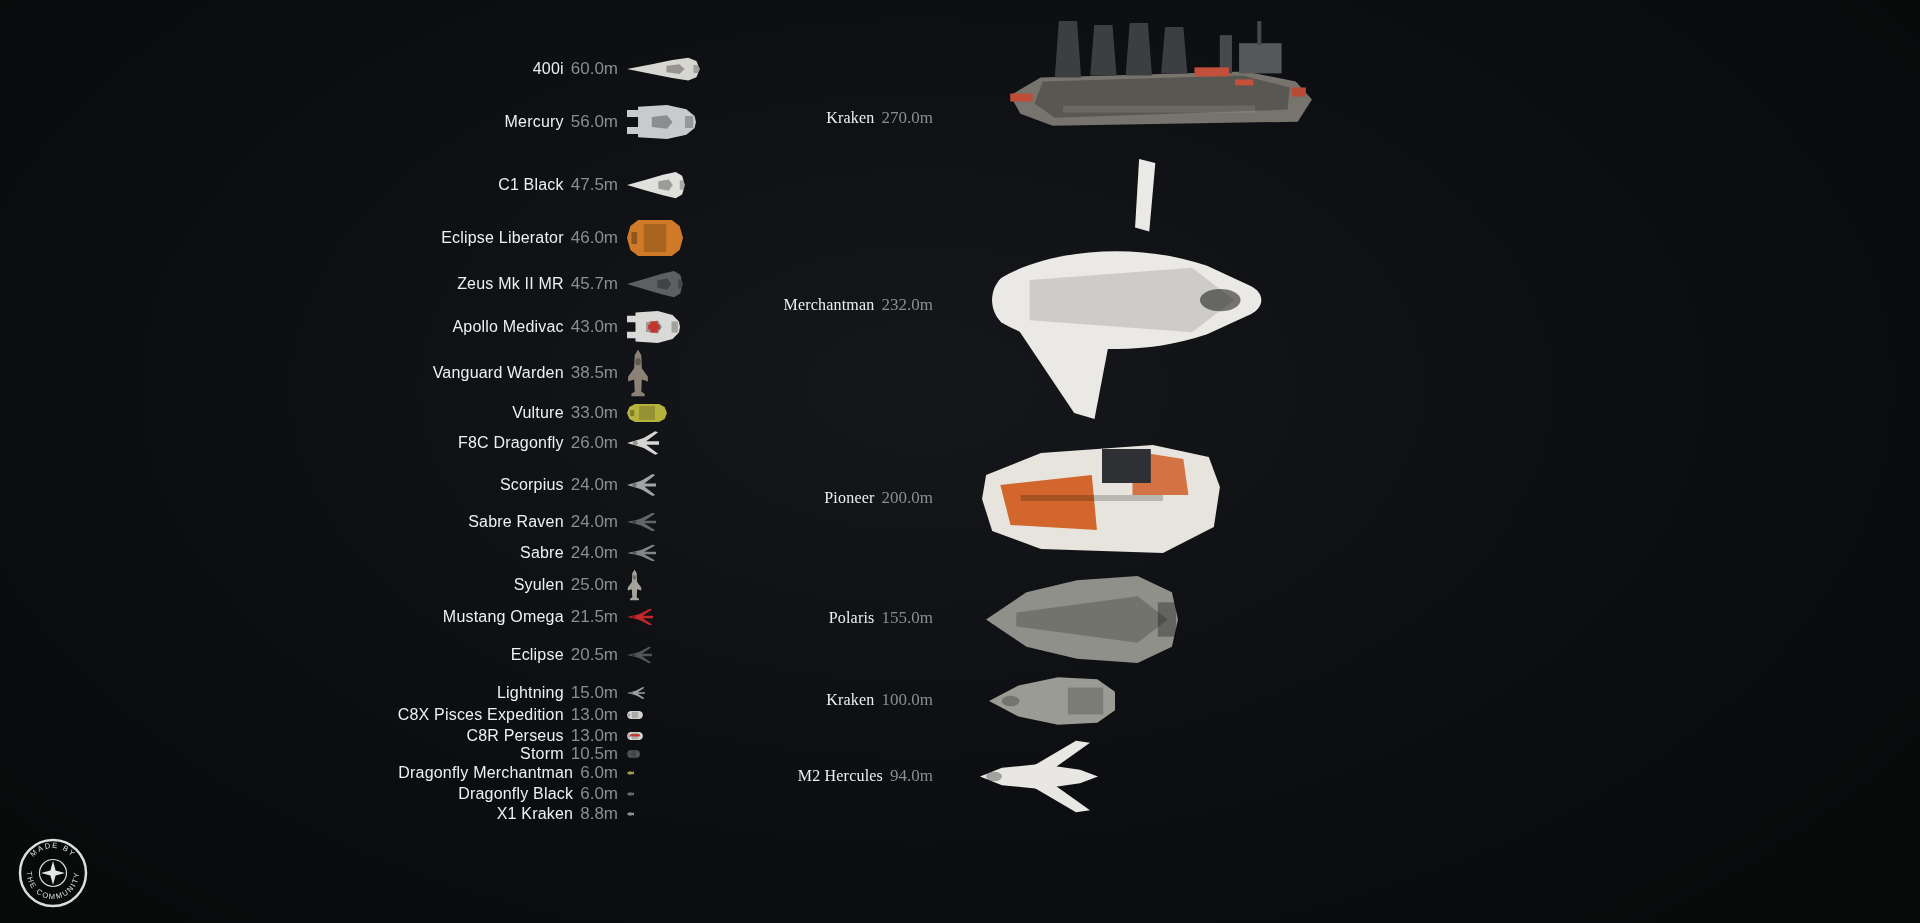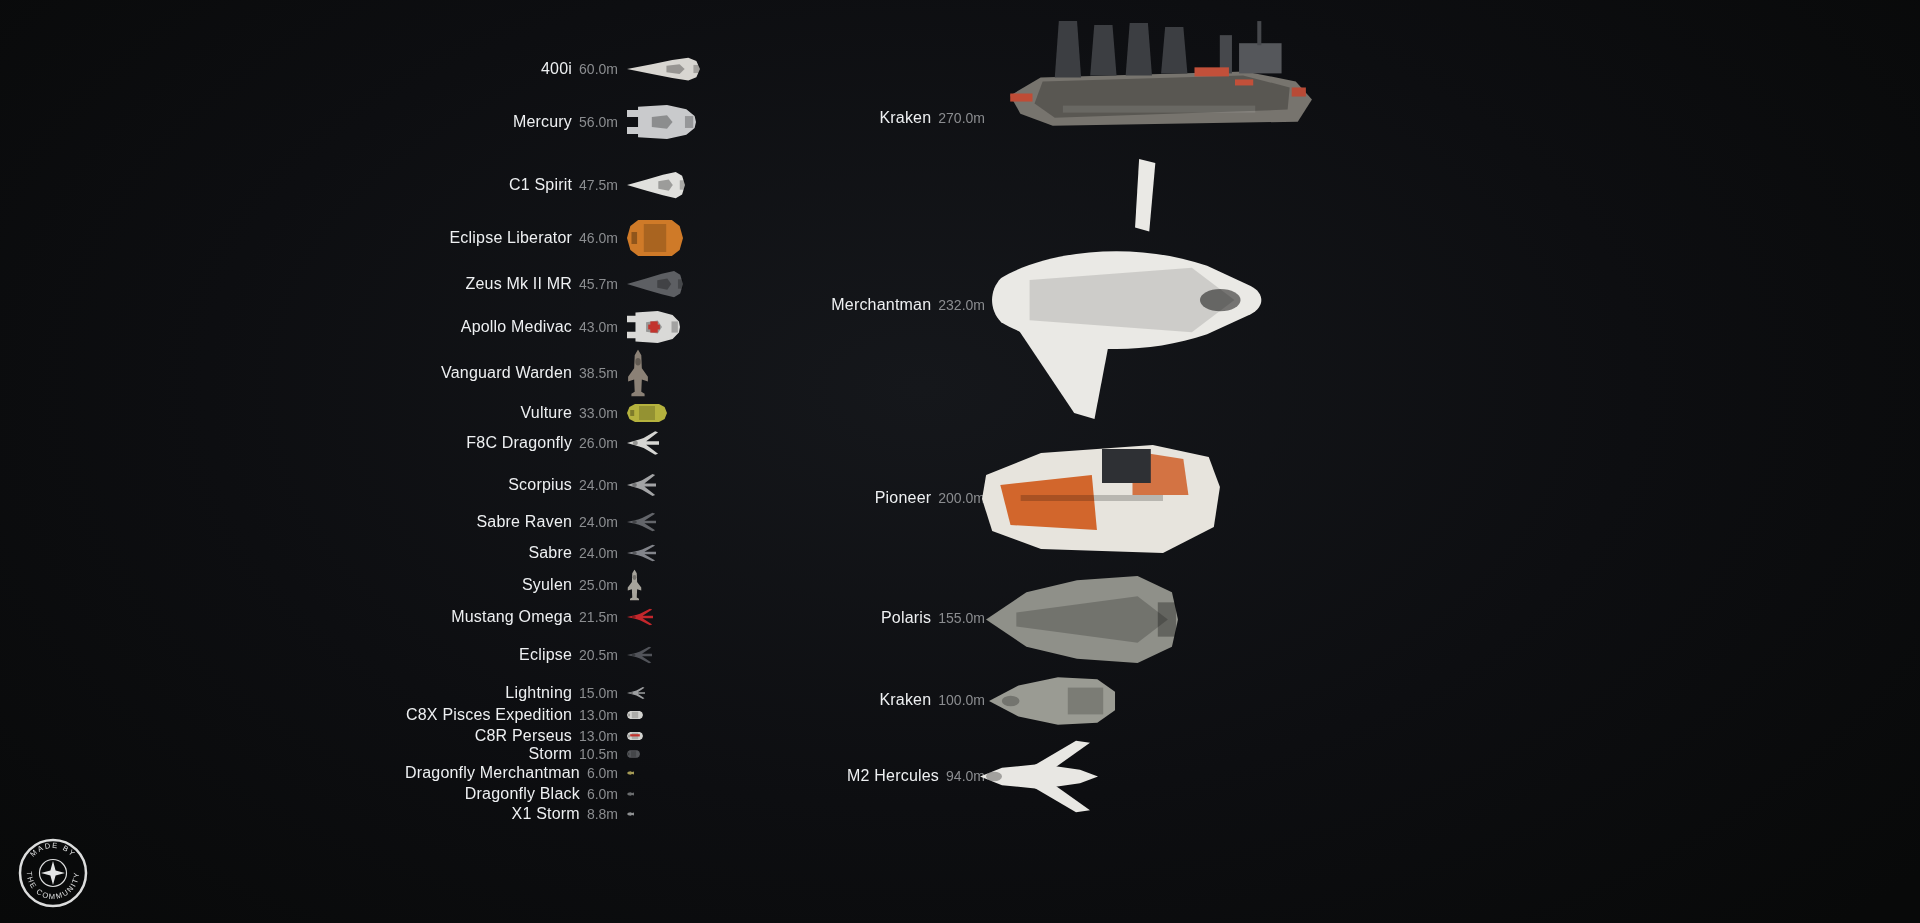--- a/index.html
+++ b/index.html
@@ -11,23 +11,23 @@
     position:relative;
   }
   .stage { position:absolute; inset:0;text-align:right; }
   .defs { position:absolute; width:0; height:0; overflow:hidden; }
 
   .row { position:absolute; left:0; width:100%; height:0; }
   .lbl {
     position:absolute; right:1302px; top:0; transform:translateY(-50%);
     display:flex; align-items:baseline; gap:7px; white-space:nowrap;
   }
-  .lbl.r { right:935px; }
+  .lbl.r { right:987px;font-family:Liberation Serif, serif; }
   .nm { font-size:16px; color:#eef0f2; letter-spacing:.2px; }
-  .sz { font-size:14px; color:#8b8d90; }
+  .sz { font-size:17px; color:#8b8d90; }
 
   .sp { position:absolute; left:627px; top:0; transform:translateY(-50%); line-height:0; }
   .sp svg { display:block; }
 
   .rsprite { position:absolute; line-height:0; }
   .rsprite svg { display:block; width:100%; height:100%; }
 
   .badge { position:absolute; left:18px; top:838px; width:70px; height:70px; }
   .badge svg { display:block; width:100%; height:100%; }
   .badge text { font-family:"Liberation Sans", sans-serif; font-size:7.5px; letter-spacing:1.6px; fill:#dfe0e1; }
@@ -133,21 +133,21 @@
       </div>
     <div class="sp">
         <svg viewBox="0 0 100 40" preserveAspectRatio="none" style="width:69px;height:34px">
           <use href="#s-hammer" fill="#c9cacc"></use>
         </svg>
       </div>
   </div>
 
   <div class="row" style="top:185px">
     <div class="lbl">
-        <span class="nm">C1 Spirit</span>
+        <span class="nm">C1 Black</span>
         <span class="sz">47.5m</span>
       </div>
     <div class="sp">
         <svg viewBox="0 0 100 32" preserveAspectRatio="none" style="width:58px;height:30px">
           <use href="#s-dart" fill="#e0e0dd"></use>
         </svg>
       </div>
   </div>
 
   <div class="row" style="top:238px">
@@ -364,21 +364,21 @@
       </div>
     <div class="sp">
         <svg viewBox="0 0 100 30" preserveAspectRatio="none" style="width:7px;height:4px">
           <use href="#s-bike" fill="#6a6c6e"></use>
         </svg>
       </div>
   </div>
 
   <div class="row" style="top:814px">
     <div class="lbl">
-        <span class="nm">X1 Storm</span>
+        <span class="nm">X1 Kraken</span>
         <span class="sz">8.8m</span>
       </div>
     <div class="sp">
         <svg viewBox="0 0 100 30" preserveAspectRatio="none" style="width:7px;height:4px">
           <use href="#s-bike" fill="#8e9092"></use>
         </svg>
       </div>
   </div>
 
   <div class="row" style="top:118px">

